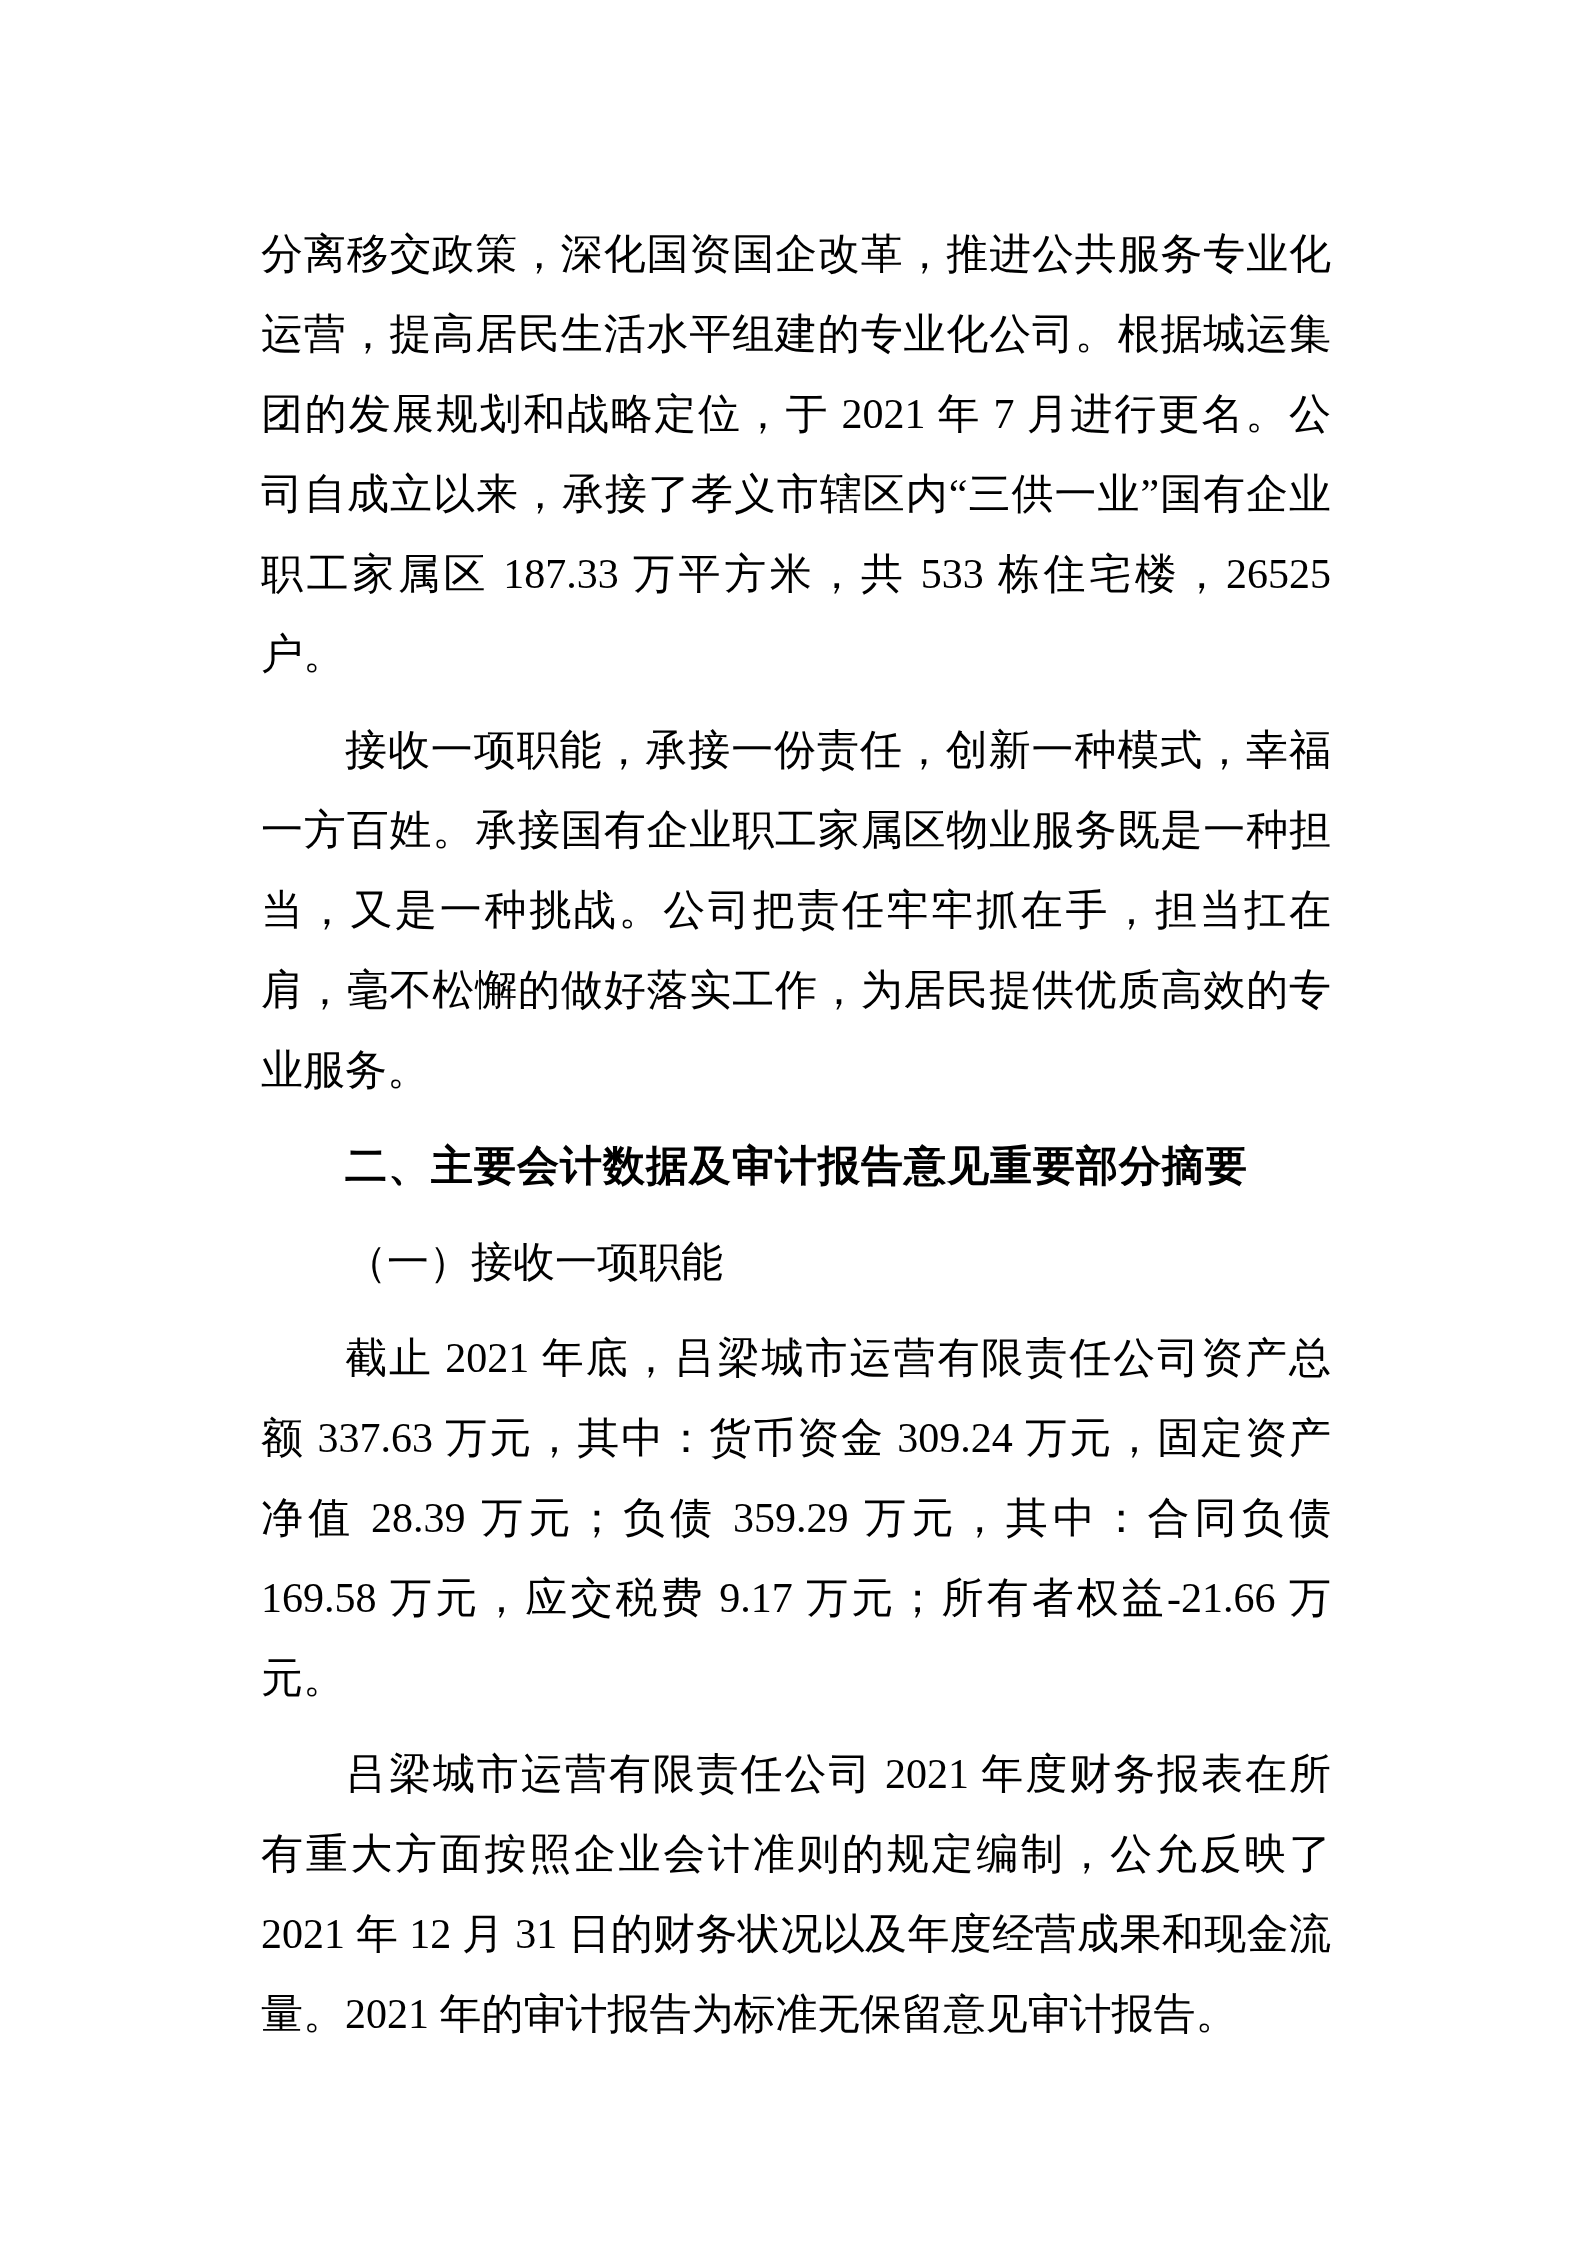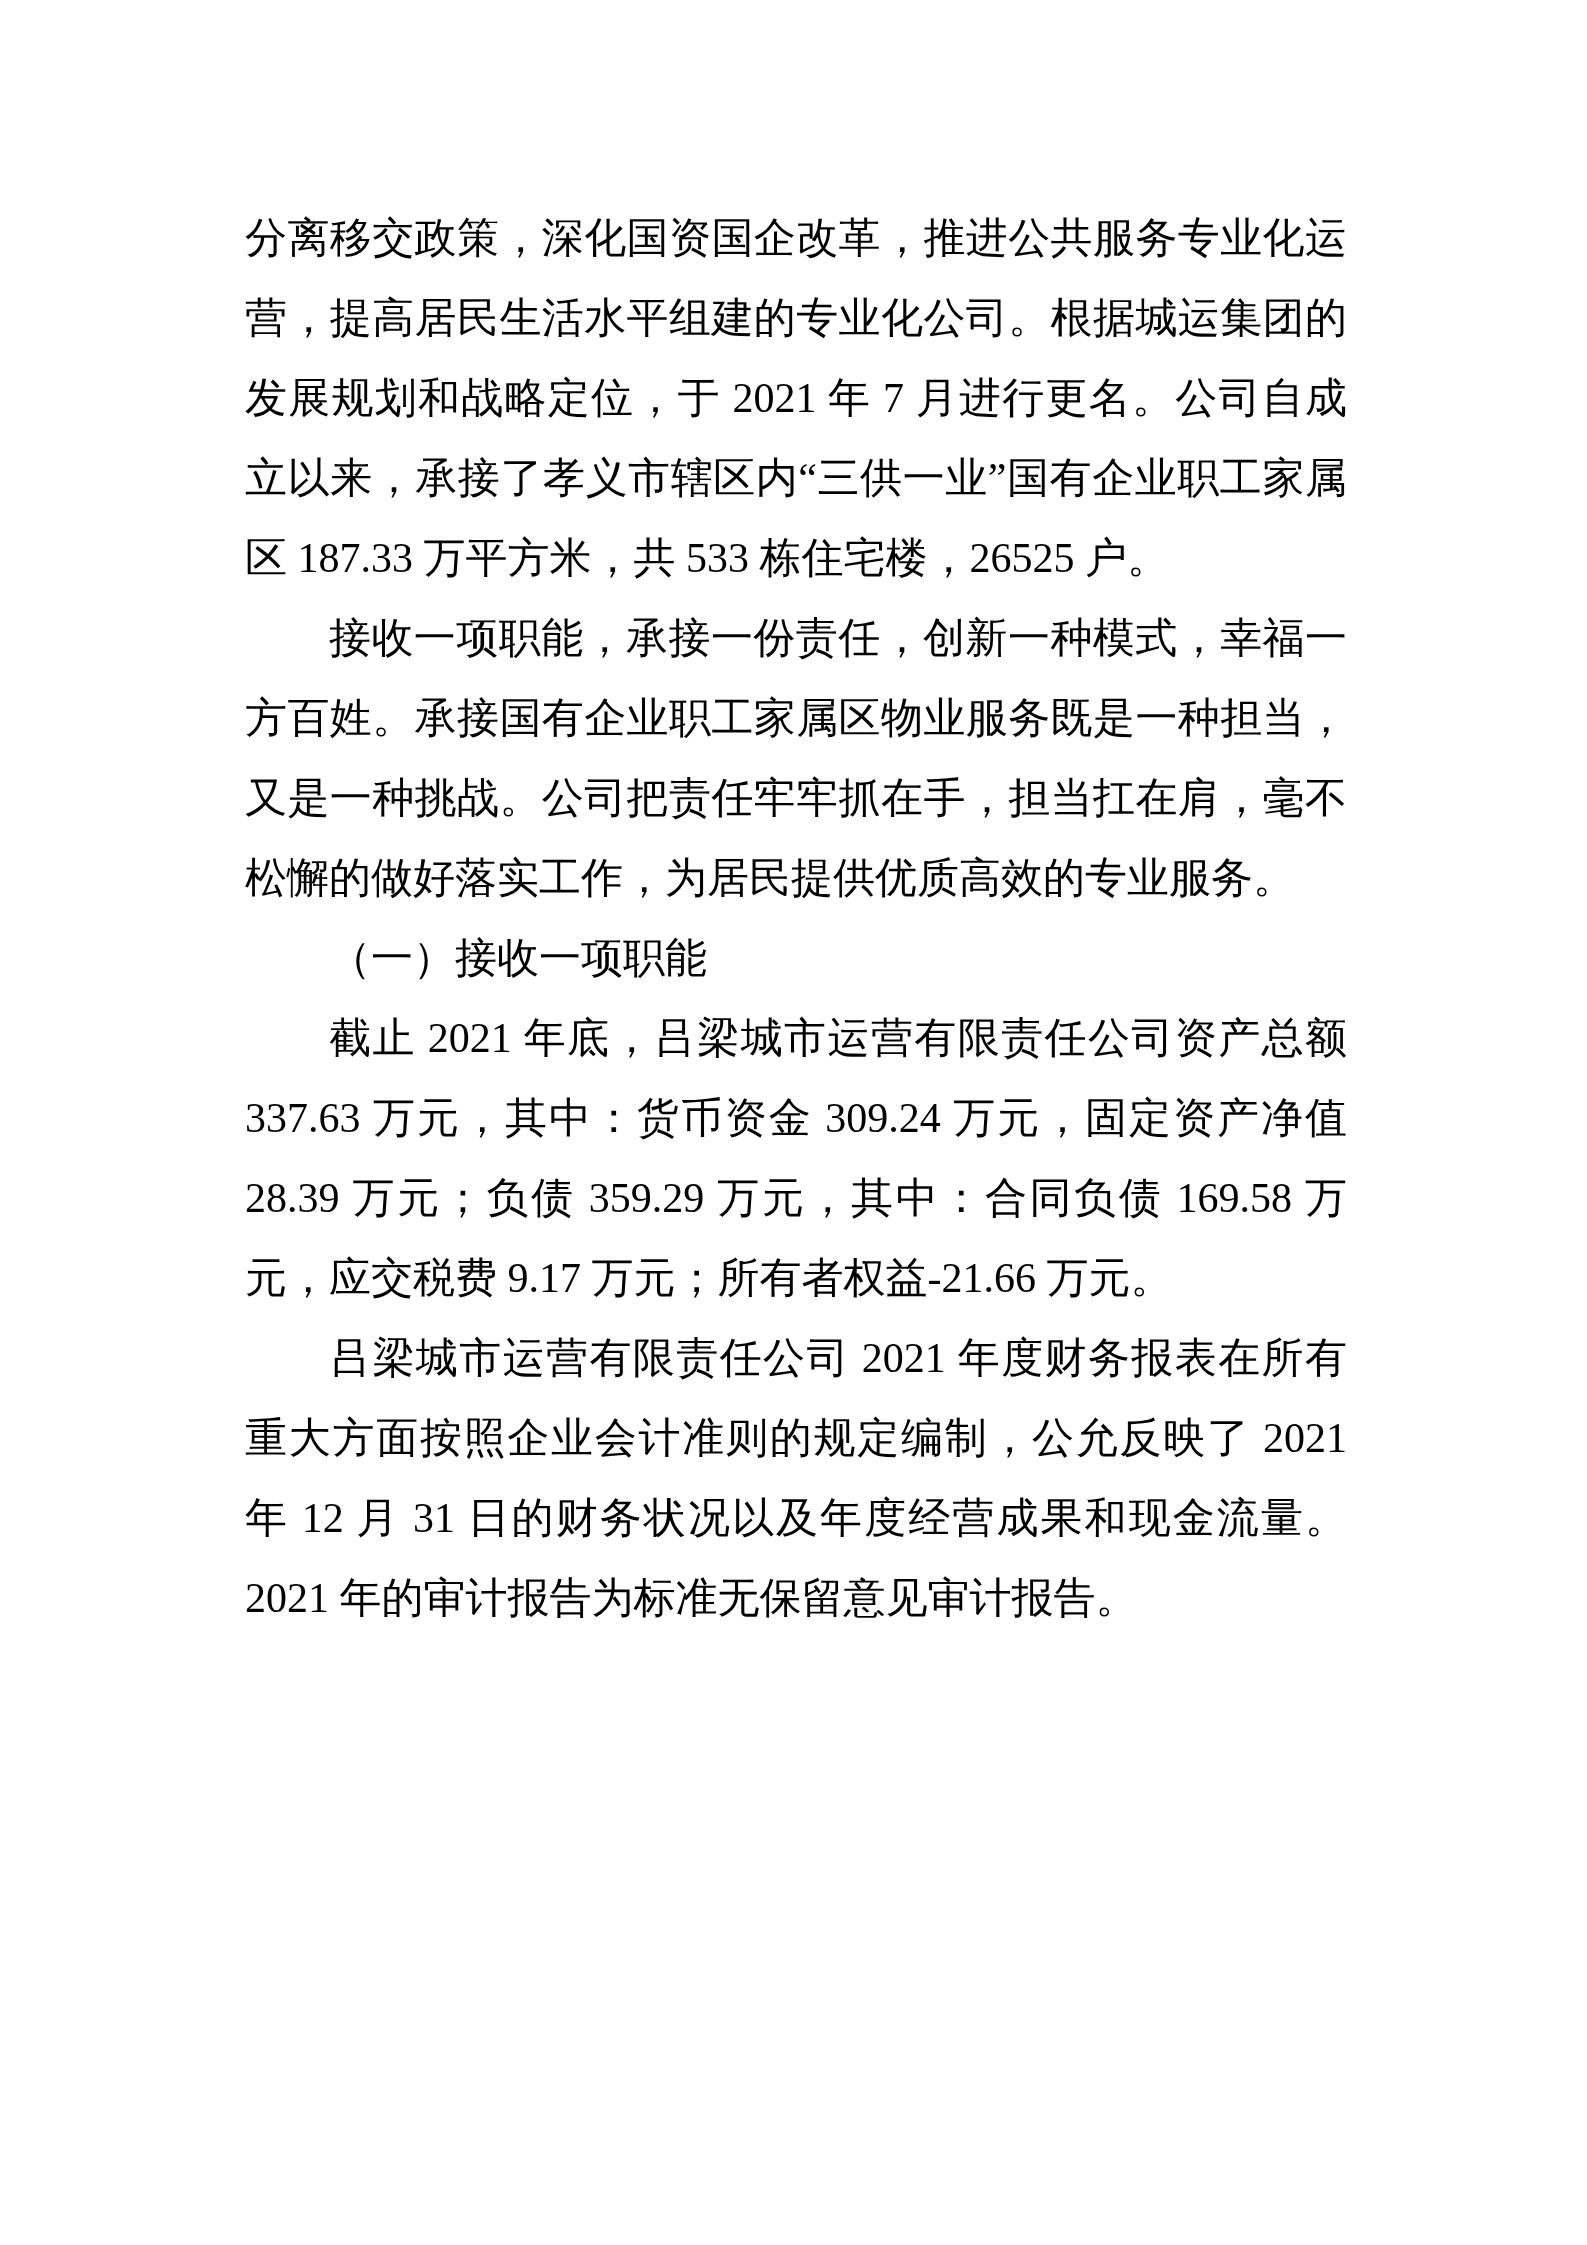--- a/index.html
+++ b/index.html
@@ -20,38 +20,39 @@
     top: 198px;
     width: 1102px;
     color: #000000;
     font-family: "Liberation Serif", "DejaVu Serif", serif;
     font-size: 42px;
     line-height: 80px;
     text-align: justify;
     text-justify: inter-ideograph;
   }
   .para {
-    margin: 0;
+    margin: 16px;
     padding: 0;
     text-indent: 84px;
   }
   .para.no-indent {
     text-indent: 0;
   }
   .para.heading {
     font-family: "Liberation Sans", "DejaVu Sans", sans-serif;
     font-weight: bold;
     text-align: left;
     letter-spacing: 1px;
   }
 </style>
 </head>
 <body>
 
 <div class="page">
   <div class="content">
     <p class="para no-indent">分离移交政策，深化国资国企改革，推进公共服务专业化运营，提高居民生活水平组建的专业化公司。根据城运集团的发展规划和战略定位，于 2021 年 7 月进行更名。公司自成立以来，承接了孝义市辖区内“三供一业”国有企业职工家属区 187.33 万平方米，共 533 栋住宅楼，26525 户。</p>
     <p class="para">接收一项职能，承接一份责任，创新一种模式，幸福一方百姓。承接国有企业职工家属区物业服务既是一种担当，又是一种挑战。公司把责任牢牢抓在手，担当扛在肩，毫不松懈的做好落实工作，为居民提供优质高效的专业服务。</p>
+    <p class="para heading">二、主要会计数据及审计报告意见重要部分摘要</p>
     <p class="para">（一）接收一项职能</p>
     <p class="para">截止 2021 年底，吕梁城市运营有限责任公司资产总额 337.63 万元，其中：货币资金 309.24 万元，固定资产净值 28.39 万元；负债 359.29 万元，其中：合同负债 169.58 万元，应交税费 9.17 万元；所有者权益-21.66 万元。</p>
     <p class="para">吕梁城市运营有限责任公司 2021 年度财务报表在所有重大方面按照企业会计准则的规定编制，公允反映了 2021 年 12 月 31 日的财务状况以及年度经营成果和现金流量。2021 年的审计报告为标准无保留意见审计报告。</p>
   </div>
 </div>
 
 </body></html>

